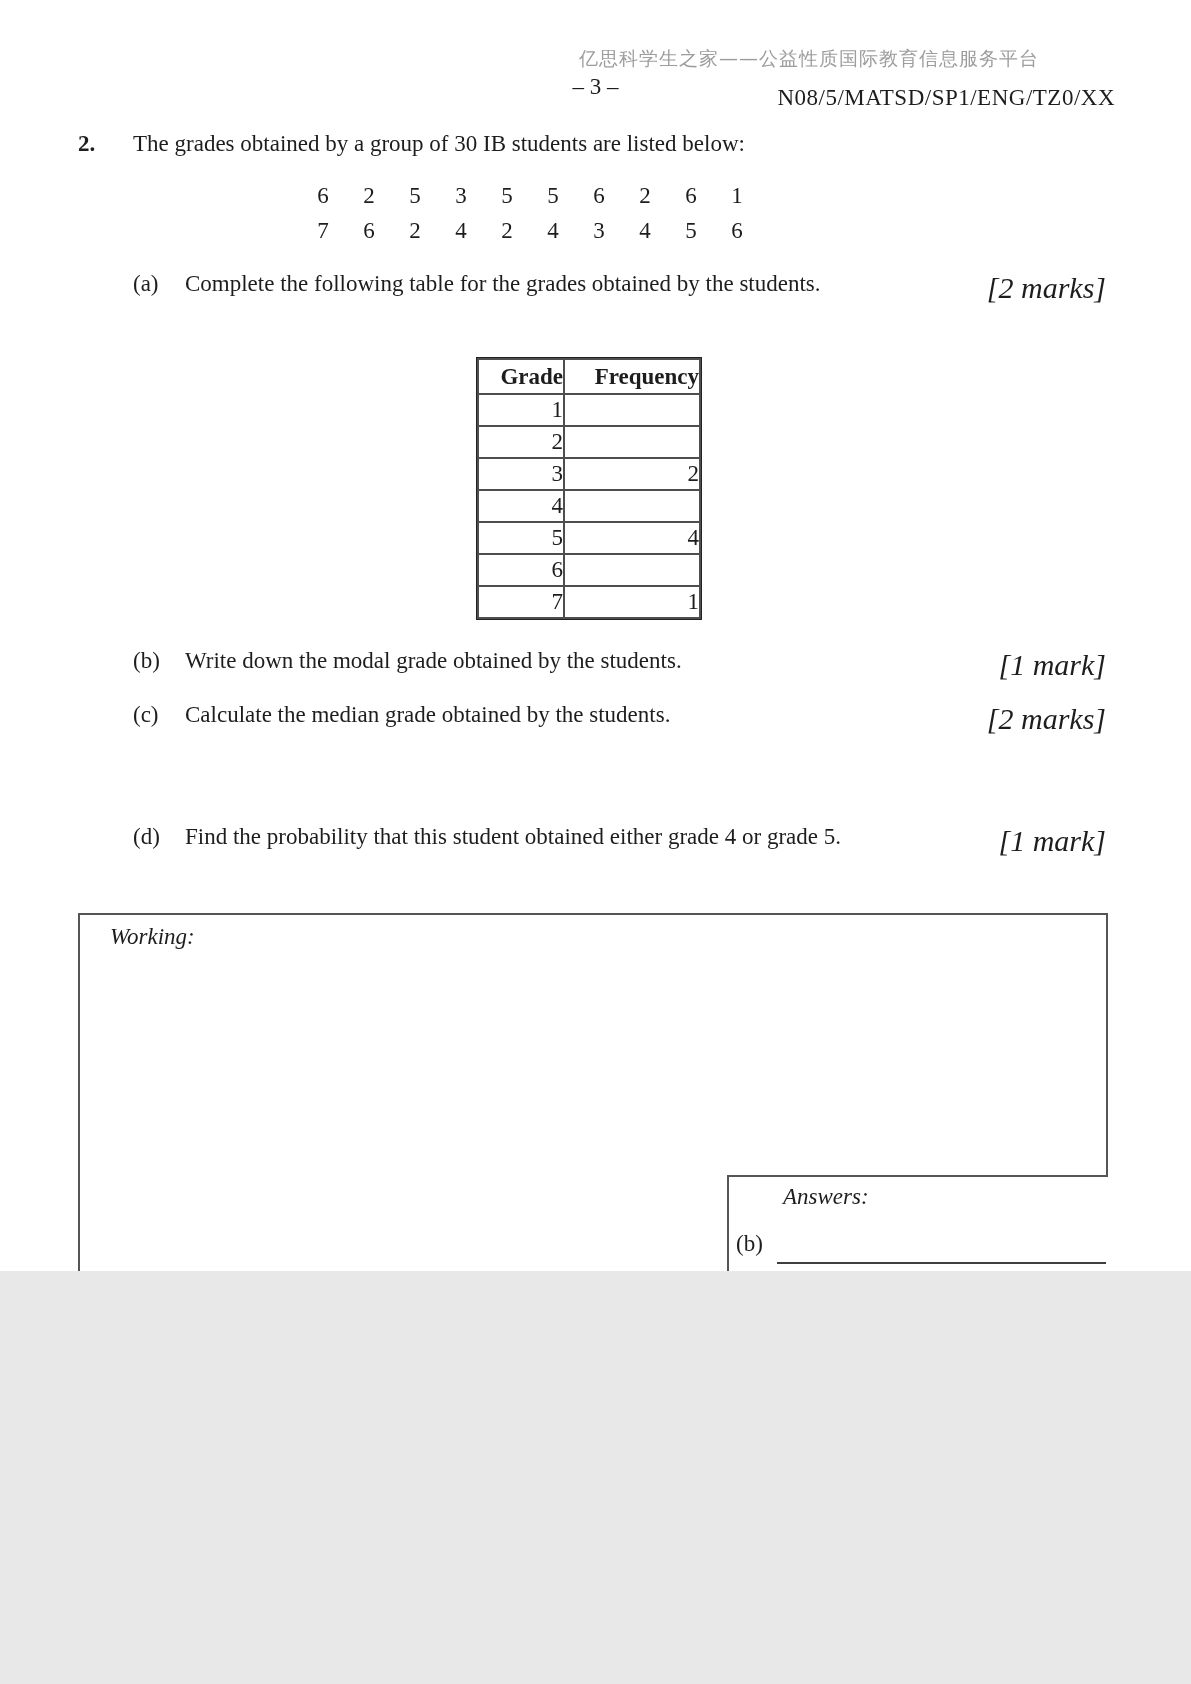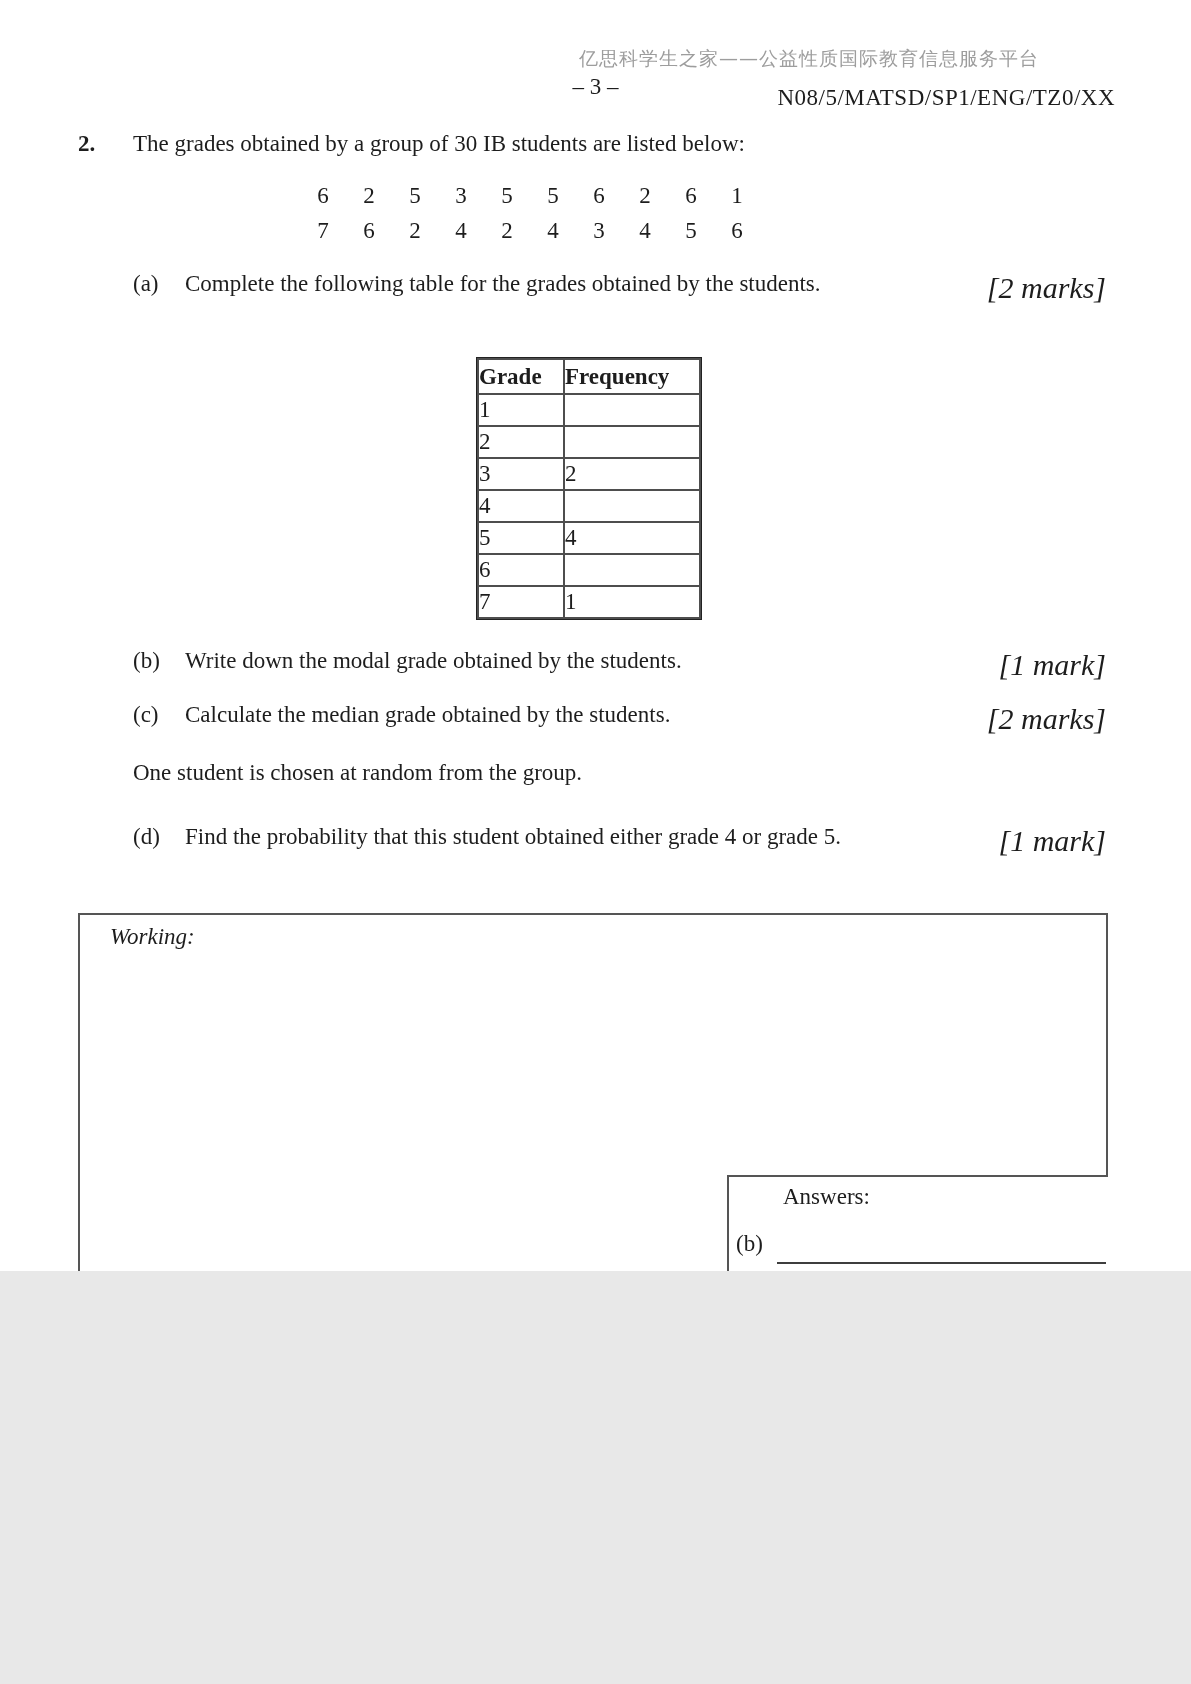--- a/index.html
+++ b/index.html
@@ -43,21 +43,21 @@
   .txt { left:185px; }
 
   
   .freq-table {
     top:358px; left:477px;
     border-collapse:collapse;
     font-size:23px;
   }
   .freq-table th, .freq-table td {
     border:2px solid #4e4e4e;
-    text-align:left; vertical-align:middle;
+    text-align:right; vertical-align:middle;
     padding:0;
   }
   .freq-table th { font-weight:bold; height:33px; }
   .freq-table td { height:30px; }
   .freq-table .col-grade { width:84px; }
   .freq-table .col-freq  { width:134px;margin-left:12px; }
   .freq-table { outline:1px solid #222; }
 
   
   .working-box {
@@ -66,21 +66,21 @@
     background:#fff;
   }
   .working-label { top:924px; left:110px; font-size:23px; font-style:italic; }
   .answers-notch {
     top:1175px; left:727px; width:381px; height:184px;
     background:#fff;
     border-top:2px solid #555;
     border-left:2px solid #555;
     box-sizing:border-box;
   }
-  .answers-label { top:1184px; left:783px; font-size:23px; }
+  .answers-label { top:1184px; left:783px; font-size:23px; font-style:italic; }
   .ans-lbl { font-size:23px; left:736px; }
   .ans-line { left:777px; width:329px; border-bottom:2px solid #3e3e3e; height:0; }
   .ans-b-lbl { top:1231px; } .ans-b-line { top:1262px; }
   .ans-c-lbl { top:1280px; } .ans-c-line { top:1311px; }
   .ans-d-lbl { top:1325px; } .ans-d-line { top:1355px; }
 
   
   .doc-num { top:1583px; left:84px; font-size:17px; }
   .barcode { top:1554px; left:535px; }
   .barcode-num { top:1618px; left:535px; width:133px; text-align:center; font-size:21px; }
@@ -164,21 +164,20 @@
     </table>
 
   <div class="abs row-b lbl part-label">(b)</div>
   <div class="abs row-b txt part-text">Write down the modal grade obtained by the students.</div>
   <div class="abs row-b marks">[1 mark]</div>
 
   <div class="abs row-c lbl part-label">(c)</div>
   <div class="abs row-c txt part-text">Calculate the median grade obtained by the students.</div>
   <div class="abs row-c marks">[2 marks]</div>
 
-  <div class="abs interlude">One student is chosen at random from the group.</div>
 
   <div class="abs row-d lbl part-label">(d)</div>
   <div class="abs row-d txt part-text">Find the probability that this student obtained either grade 4 or grade 5.</div>
   <div class="abs row-d marks">[1 mark]</div>
 
   <div class="abs working-box"></div>
   <div class="abs working-label">Working:</div>
 
   <div class="abs answers-notch"></div>
   <div class="abs answers-label">Answers:</div>

